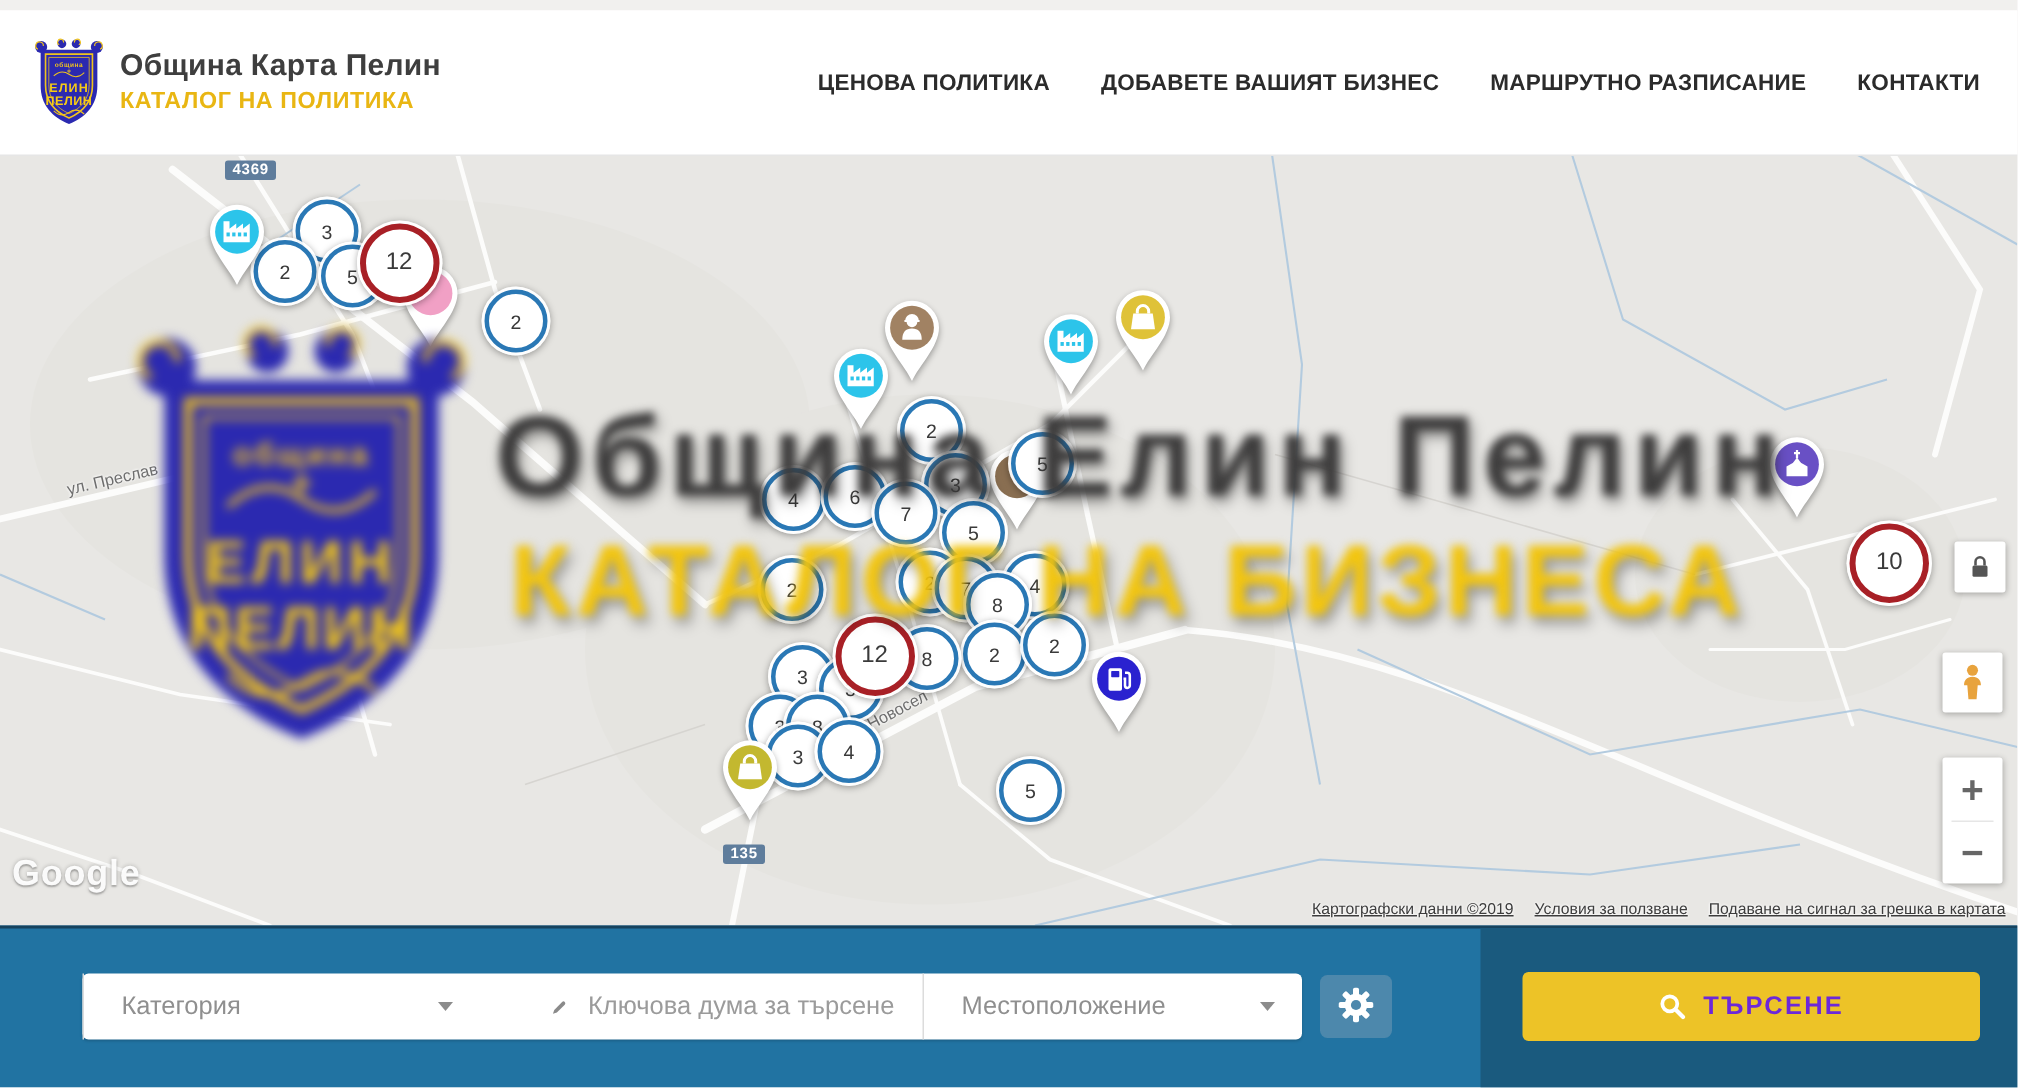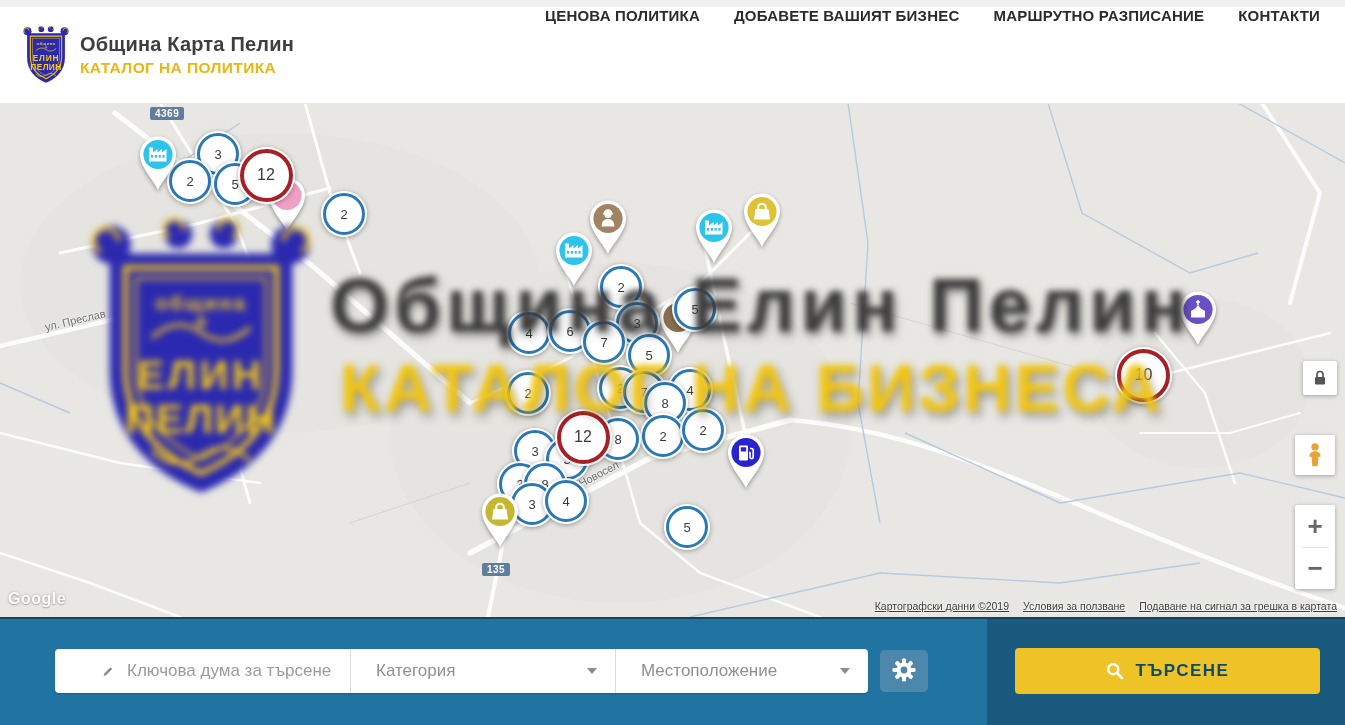--- a/index.html
+++ b/index.html
@@ -8,21 +8,21 @@
   .topstrip{position:absolute;top:0;left:0;width:100%;height:7px;background:#f1f0ee;}
 
   
   header{position:absolute;top:7px;left:0;width:100%;height:96px;background:#fff;
     border-bottom:1px solid #e6e6e6;z-index:80;}
   .brand{position:absolute;left:22px;top:18px;display:flex;align-items:center;cursor:pointer;}
   .crest-slot{width:48px;height:60px;display:block;}
   .brand-text{margin-left:10px;}
   .brand-title{font-size:20px;font-weight:bold;color:#3e3e3e;letter-spacing:.2px;}
   .brand-subtitle{font-size:15.5px;font-weight:bold;color:#e9b613;margin-top:3px;letter-spacing:.4px;}
-  nav{position:absolute;right:25px;top:0;height:96px;display:flex;align-items:flex-start;gap:34px;}
+  nav{position:absolute;right:25px;top:0;height:96px;display:flex;align-items:center;gap:34px;}
   .nav-item{font-size:15px;font-weight:bold;color:#2b2b2b;letter-spacing:.2px;cursor:pointer;
     text-transform:uppercase;}
 
   
   .map{position:absolute;top:103px;left:0;width:1345px;height:514px;background:#e8e7e4;overflow:hidden;}
   .map-bg{position:absolute;top:0;left:0;}
   .street-label{position:absolute;font-size:11px;color:#6e6e6e;z-index:5;white-space:nowrap;
     text-shadow:0 0 2px #fff,0 0 2px #fff;transform-origin:left center;}
   .road-badge{position:absolute;background:#5f7d9c;color:#fff;font-size:10px;font-weight:bold;
     padding:1px 5px;border-radius:2px;letter-spacing:.5px;z-index:5;}
@@ -48,21 +48,21 @@
     letter-spacing:3px;filter:blur(3px);z-index:50;white-space:nowrap;pointer-events:none;
     text-shadow:3px 5px 8px rgba(0,0,0,.4);}
 
   
   .maptype{position:absolute;left:8px;top:433px;display:flex;z-index:60;
     box-shadow:0 1px 4px rgba(0,0,0,.3);border-radius:2px;overflow:hidden;}
   .maptype-btn{background:#fff;height:38px;display:flex;align-items:center;padding:0 17px;
     font-size:17px;cursor:pointer;}
   .maptype-btn.active{font-weight:bold;color:#111;}
   .maptype-btn.inactive{color:#5f5f5f;border-left:1px solid #e9e9e9;}
-  .google-logo{position:absolute;left:8px;bottom:9px;z-index:60;font-size:16px;font-weight:bold;
+  .google-logo{position:absolute;left:8px;bottom:20px;z-index:60;font-size:24px;font-weight:bold;
     color:rgba(255,255,255,.95);letter-spacing:.5px;cursor:pointer;
     text-shadow:0 0 3px rgba(0,0,0,.25),0 1px 1px rgba(0,0,0,.2);}
   .attribution{position:absolute;right:8px;bottom:5px;z-index:60;font-size:10.5px;color:#3c3c3c;}
   .attr-link{margin-left:14px;cursor:pointer;text-shadow:0 0 2px #fff,0 0 2px #fff;text-decoration:underline;}
   .ctrl-box{position:absolute;background:#fff;box-shadow:0 1px 4px rgba(0,0,0,.3);z-index:60;
     display:flex;align-items:center;justify-content:center;cursor:pointer;border-radius:2px;}
   .fullscreen-ctrl{left:1303px;top:258px;width:34px;height:34px;}
   .pegman-ctrl{left:1295px;top:332px;width:40px;height:40px;}
   .zoom-ctrl{left:1295px;top:402px;width:40px;height:84px;flex-direction:column;padding:0;}
   .zoom-btn{width:40px;height:41px;display:flex;align-items:center;justify-content:center;
@@ -85,21 +85,21 @@
   .keyword-input::placeholder{color:#9b9b9b;}
   .select-label{font-size:17px;color:#8f8f8f;}
   .dd-arrow{width:0;height:0;border-left:5px solid transparent;border-right:5px solid transparent;
     border-top:6px solid #8c8c8c;}
   .gear-btn{position:absolute;left:880px;top:31px;width:48px;height:42px;background:#4d88ac;
     border-radius:5px;display:flex;align-items:center;justify-content:center;cursor:pointer;border:none;}
   .search-right{position:absolute;left:987px;top:0;width:358px;height:106px;background:#1a5a7e;}
   .search-btn{position:absolute;left:28px;top:29px;width:305px;height:46px;background:#edc327;
     border:none;border-radius:4px;display:flex;align-items:center;justify-content:center;gap:12px;
     cursor:pointer;}
-  .search-btn-label{font-size:17px;font-weight:bold;color:#0c4a6e;letter-spacing:1.5px;
+  .search-btn-label{font-size:17px;font-weight:bold;color:#6d28d9;letter-spacing:1.5px;
     font-family:"Liberation Sans",sans-serif;}
   svg{font-family:"Liberation Sans",sans-serif;}
 </style>
 </head>
 <body>
 
 <div class="page">
   <div class="topstrip"></div>
 
   <header>
@@ -361,21 +361,21 @@
         </div>
         <div class="cluster blue" style="left: 509px; top: 378px;">
           <div class="ring">3</div>
         </div>
         <div class="cluster blue" style="left: 543px; top: 375px;">
           <div class="ring">4</div>
         </div>
         <div class="cluster blue" style="left: 664px; top: 401px;">
           <div class="ring">5</div>
         </div>
-        <div class="cluster red" style="left: 1115px; top: 243.5px;">
+        <div class="cluster red" style="left: 1231px; top: 243.5px;">
           <div class="ring">10</div>
         </div>
       </div>
 
     <div class="wm-logo crest-slot"><svg viewBox="0 0 132 164" width="100%" height="100%">
   <circle cx="15" cy="17" r="11" fill="#2b29b0"></circle>
           <circle cx="117" cy="17" r="11" fill="#2b29b0"></circle>
   <circle cx="53" cy="11" r="8" fill="#2b29b0"></circle>
           <circle cx="79" cy="11" r="8" fill="#2b29b0"></circle>
   <path d="M14 22 H118 V88 C118 124 96 146 66 158 C36 146 14 124 14 88 Z" fill="#2b29b0"></path>
@@ -414,29 +414,29 @@
     </div>
     <div class="ctrl-box zoom-ctrl">
       <div class="zoom-btn">+</div>
       <div class="zoom-divider"></div>
       <div class="zoom-btn">−</div>
     </div>
   </div>
 
   <div class="searchbar">
     <div class="search-group">
+      <div class="sg-section sg-select sg-cat">
+        <span class="select-label">Категория</span>
+        <span class="dd-arrow"></span>
+      </div>
       <div class="sg-section sg-keyword">
         <svg width="17" height="17" viewBox="0 0 16 16">
           <path d="M1 15 L2.4 10.8 L10.8 2.4 a2 2 0 0 1 2.8 0 l0 0 a2 2 0 0 1 0 2.8 L5.2 13.6 Z" fill="#8a8a8a"></path>
         </svg>
         <input class="keyword-input" type="text" placeholder="Ключова дума за търсене" style="">
-      </div>
-      <div class="sg-section sg-select sg-cat">
-        <span class="select-label">Категория</span>
-        <span class="dd-arrow"></span>
       </div>
       <div class="sg-section sg-select sg-loc">
         <span class="select-label">Местоположение</span>
         <span class="dd-arrow"></span>
       </div>
     </div>
     <button class="gear-btn">
       <span class="gear-slot"><svg width="26" height="26" viewBox="-13 -13 26 26">
             <g fill="#fff">
               <rect x="-2" y="-11.5" width="4" height="6" rx="1.2" transform="rotate(0)"></rect>

